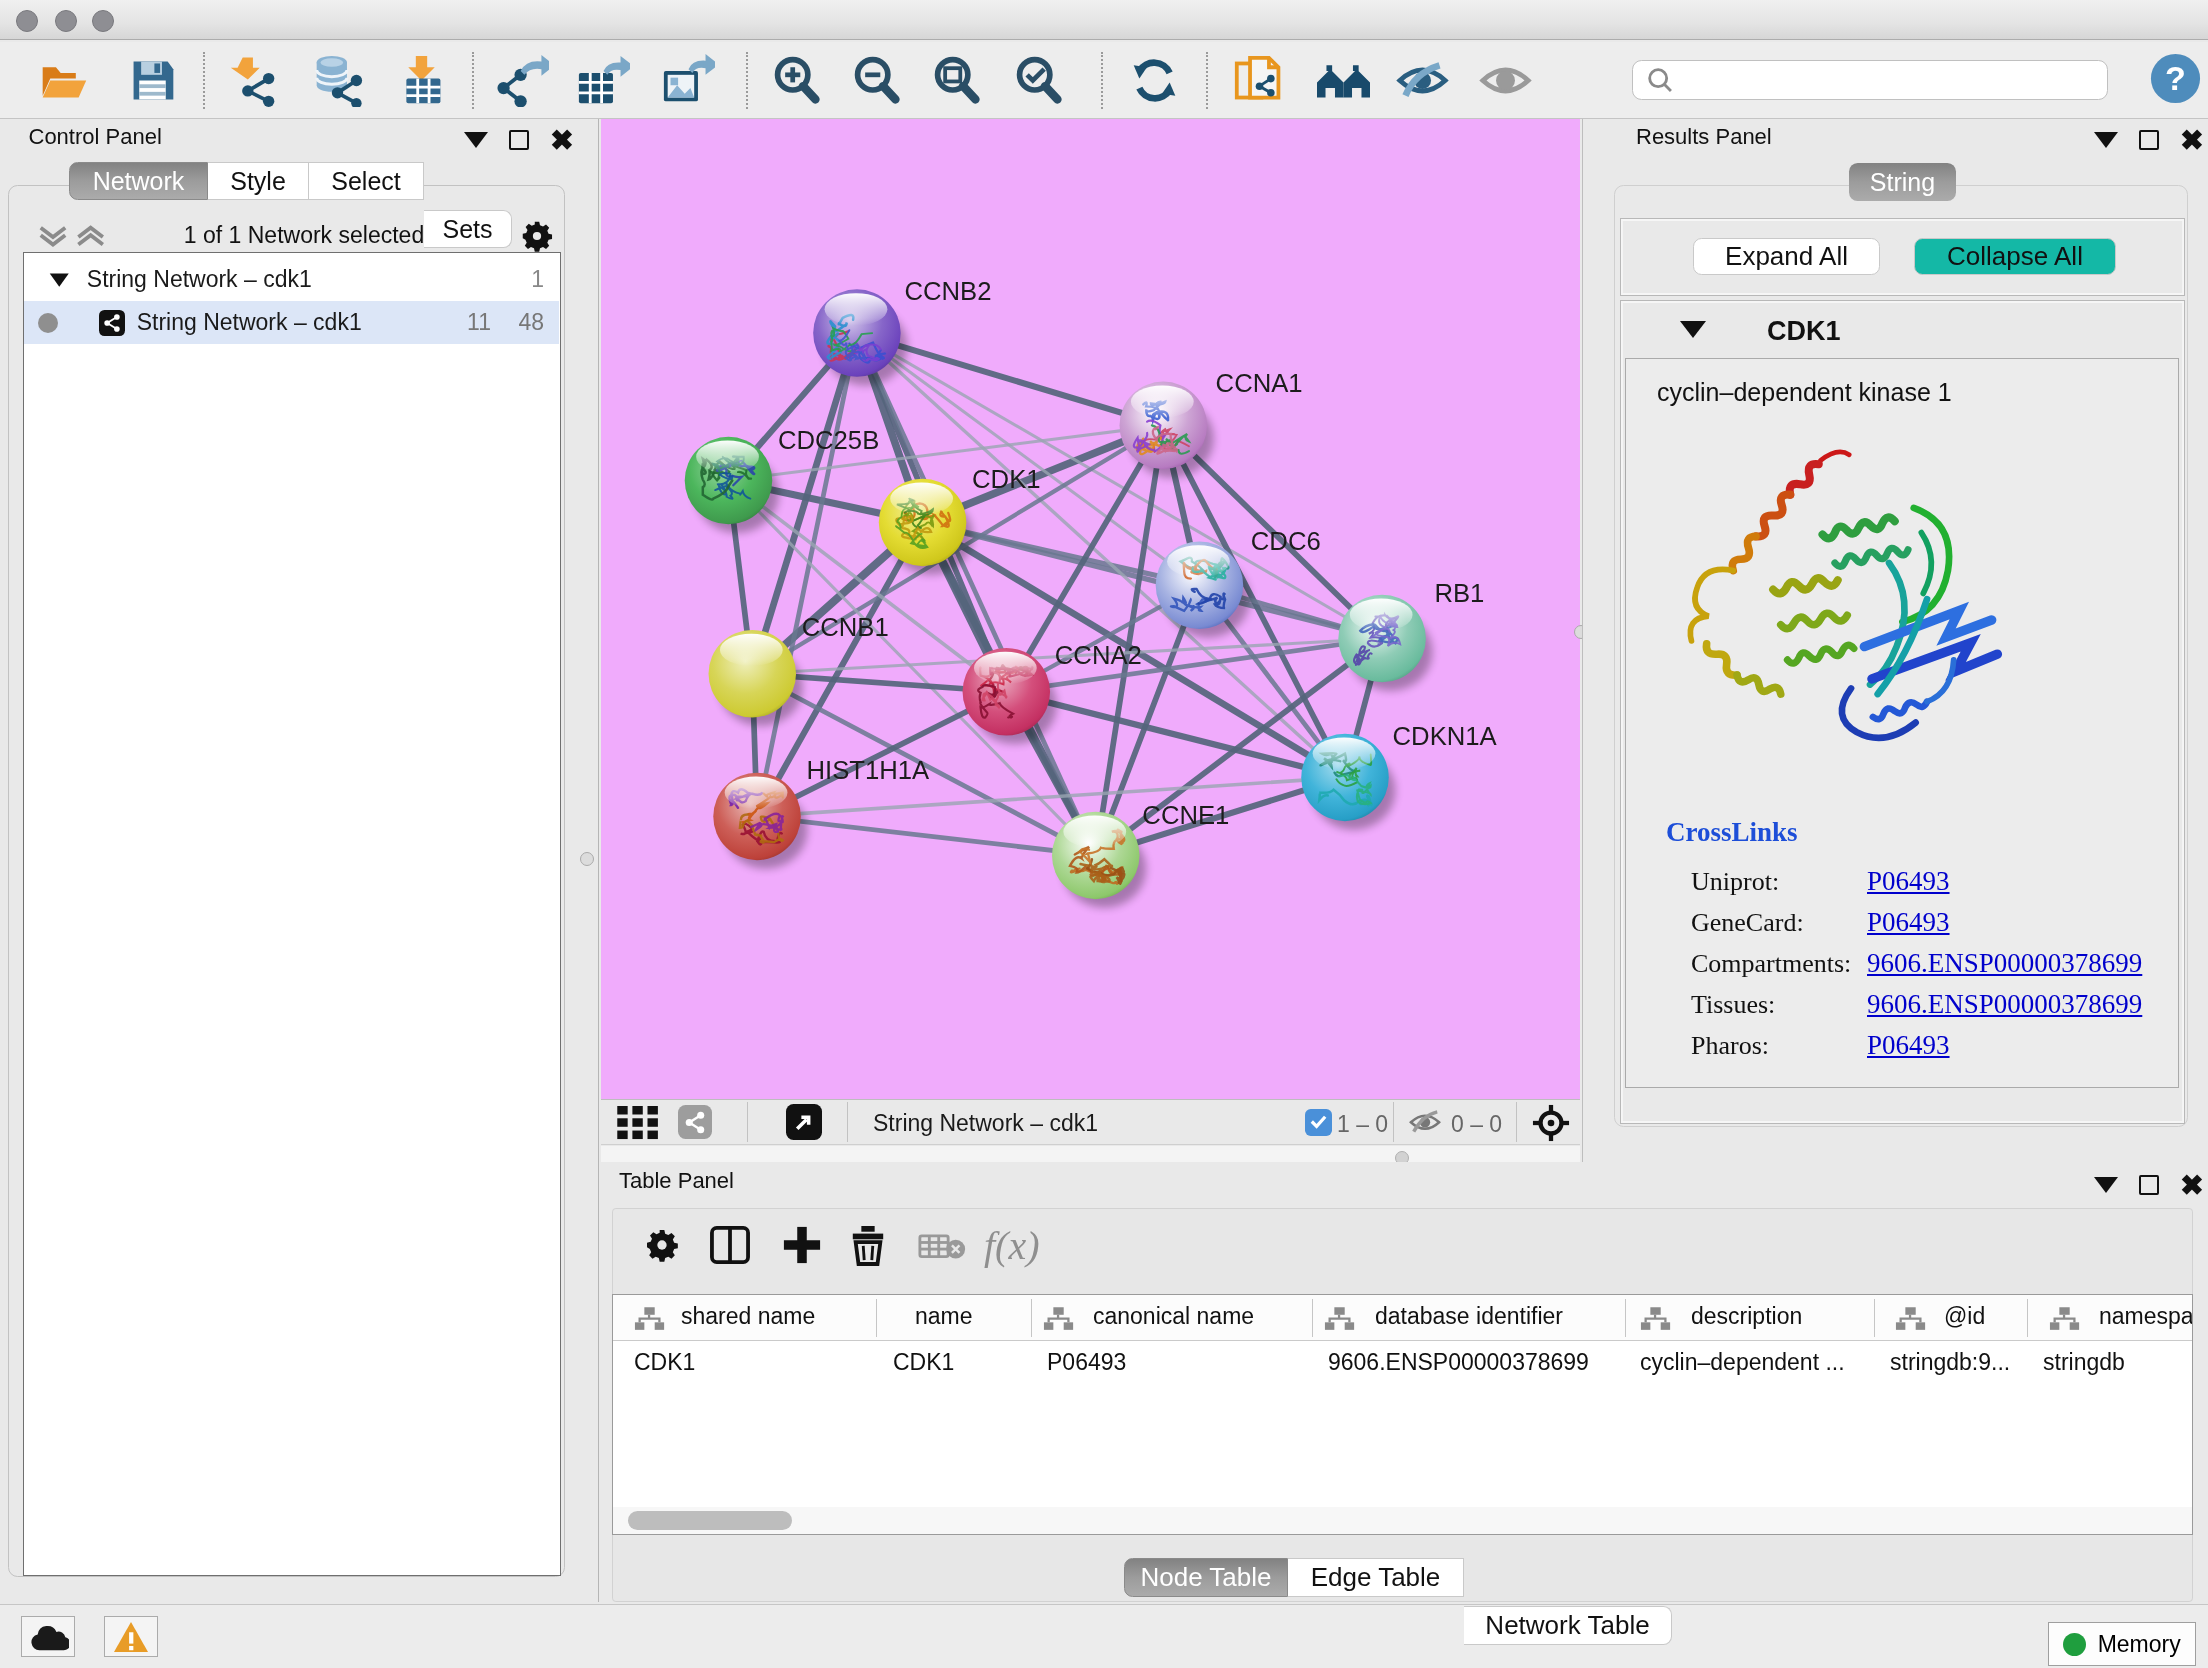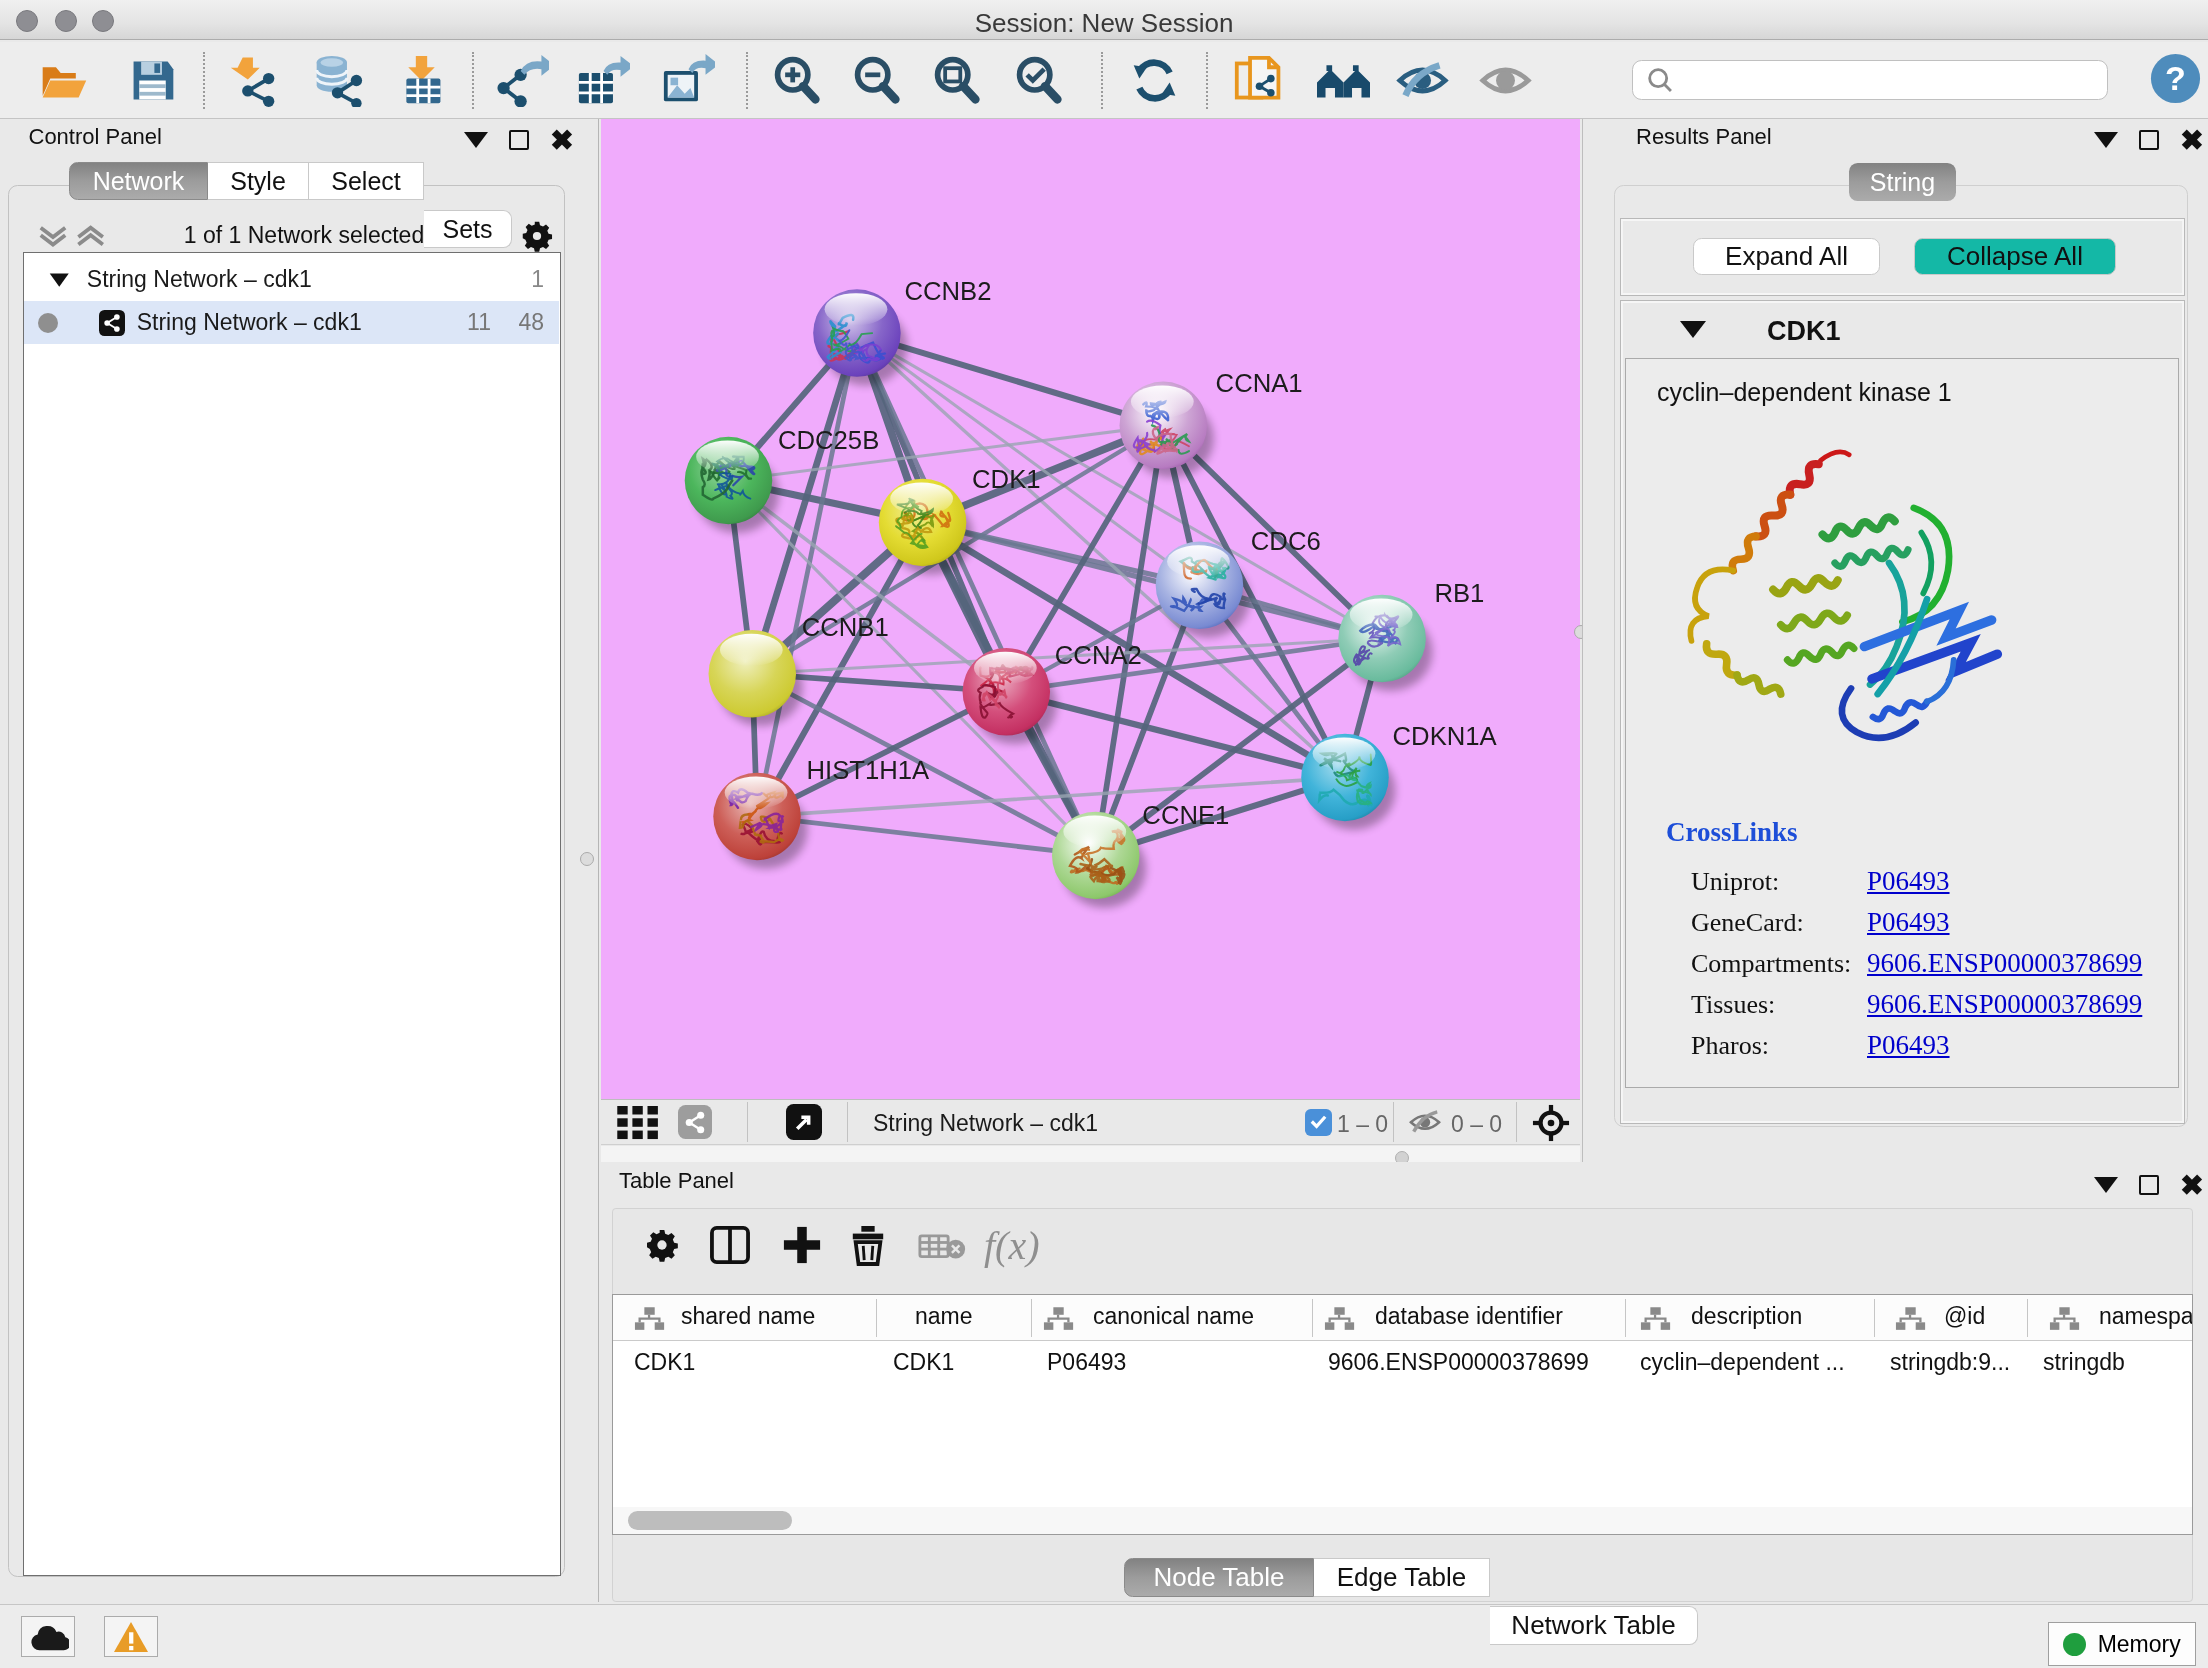--- a/index.html
+++ b/index.html
@@ -55,21 +55,20 @@
   .hier { position:absolute; top:10.5px; width:32px; height:27px; }
   .hlab { position:absolute; top:7.6px; white-space:nowrap; }
 </style>
 </head>
 <body>
 
 <div class="abs" id="titlebar">
   <div class="light" style="left:16px"></div>
   <div class="light" style="left:55px"></div>
   <div class="light" style="left:92px"></div>
-  <div id="wintitle">Session: New Session</div>
 </div>
 
 <div class="abs" id="toolbar">
   <div id="tbicons">
 
   <svg class="tbi" style="left:37px" width="53" height="53" viewBox="0 0 56 56">
     <path d="M6 14 h14 l5 6 h16 v6 H14 L6 44 Z" fill="#d97c18"></path>
     <path d="M14 28 h38 L44 46 H6 Z" fill="#f2a33c"></path>
   </svg>
 
@@ -822,21 +821,21 @@
     <span class="hlab" style="left:1027px">cyclin–dependent ...</span>
     <span class="hlab" style="left:1277px">stringdb:9...</span>
     <span class="hlab" style="left:1430px">stringdb</span>
   </div>
   <div style="position:absolute; left:0; bottom:0; width:100%; height:27px; background:#f7f7f7;">
     <div style="position:absolute; left:15px; top:3.8px; width:164px; height:19px; border-radius:9.5px; background:#bdbdbd;"></div>
   </div>
 </div>
 
 <div class="seg" style="left:1124px; top:1558px;">
-  <div class="tab sel" style="width:190px; height:39px; font-size:26px;">Node Table</div>
+  <div class="tab sel" style="width:164px; height:39px; font-size:26px;">Node Table</div>
   <div class="tab" style="width:176px; height:39px; font-size:26px;">Edge Table</div>
   <div class="tab" style="width:208px; height:39px; font-size:26px;">Network Table</div>
 </div>
 
 <div class="abs" id="statusbar"></div>
 <div class="sbtn" style="left:21px; top:1616px; width:54px; height:41px;">
   <svg width="42" height="30" viewBox="0 0 44 32">
     <path d="M13 30 a8.5 8.5 0 0 1 -2 -16.8 a10.5 10.5 0 0 1 20 -2.6 a7.5 7.5 0 0 1 9.5 5.6 a7 7 0 0 1 -2 13.8 Z" fill="#1a1a1a"></path>
   </svg>
 </div>

